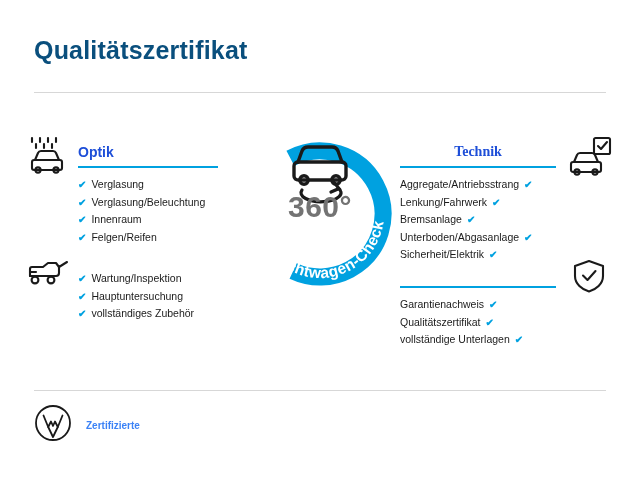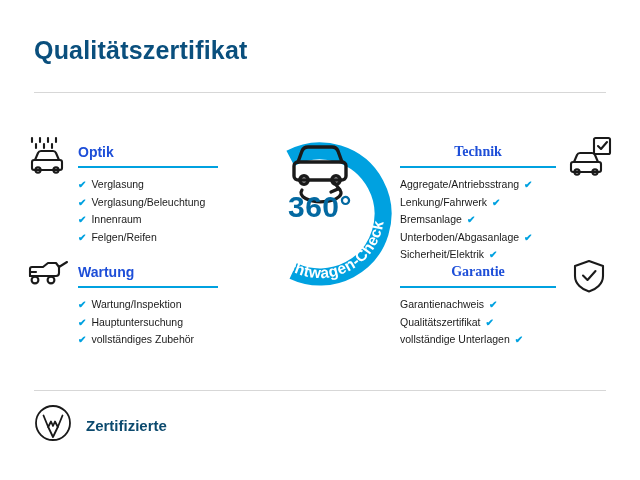--- a/index.html
+++ b/index.html
@@ -50,21 +50,21 @@
   }
   .badge svg { display: block; }
   .badge-text {
     position: absolute;
     left: 0;
     top: 72px;
     width: 176px;
     text-align: center;
     font-size: 30px;
     font-weight: bold;
-    color: #0369a1;
+    color: #737373;
     letter-spacing: 0.5px;
   }
   
   .section {
     position: absolute;
   }
   .sec-head {
     position: relative;
     height: 26px;
   }
@@ -132,23 +132,23 @@
   }
   .footer {
     position: absolute;
     left: 34px;
     top: 404px;
     display: flex;
     align-items: center;
   }
   .vw-logo { margin-right: 14px; }
   .footer-text {
-    font-size: 15px;
-    font-weight: bold;
-    color: #0c4a6e;
+    font-size: 10px;
+    font-weight: bold;
+    color: #3b82f6;
     line-height: 17px;
   }
 </style>
 </head>
 <body>
 
 <div class="page">
 
   <div class="title">Qualitätszertifikat</div>
   <div class="title-rule"></div>
@@ -248,34 +248,29 @@
     <div class="items">
       <div class="item"><span>Aggregate/Antriebsstrang</span><span class="check">✔</span></div>
       <div class="item"><span>Lenkung/Fahrwerk</span><span class="check">✔</span></div>
       <div class="item"><span>Bremsanlage</span><span class="check">✔</span></div>
       <div class="item"><span>Unterboden/Abgasanlage</span><span class="check">✔</span></div>
       <div class="item"><span>Sicherheit/Elektrik</span><span class="check">✔</span></div>
     </div>
   </div>
 
   <div class="section sec-left" id="sec-wartung">
-    <div class="sec-head">
-      <div class="sec-title">Wartung</div>
-      <div class="sec-rule"></div>
-    </div>
     <div class="items">
       <div class="item"><span class="check">✔</span><span>Wartung/Inspektion</span></div>
       <div class="item"><span class="check">✔</span><span>Hauptuntersuchung</span></div>
       <div class="item"><span class="check">✔</span><span>vollständiges Zubehör</span></div>
     </div>
   </div>
 
   <div class="section sec-right" id="sec-garantie">
     <div class="sec-head">
-      <div class="sec-title">Garantie</div>
       <div class="sec-rule"></div>
     </div>
     <div class="items">
       <div class="item"><span>Garantienachweis</span><span class="check">✔</span></div>
       <div class="item"><span>Qualitätszertifikat</span><span class="check">✔</span></div>
       <div class="item"><span>vollständige Unterlagen</span><span class="check">✔</span></div>
     </div>
   </div>
 
   <div class="footer-rule"></div>

